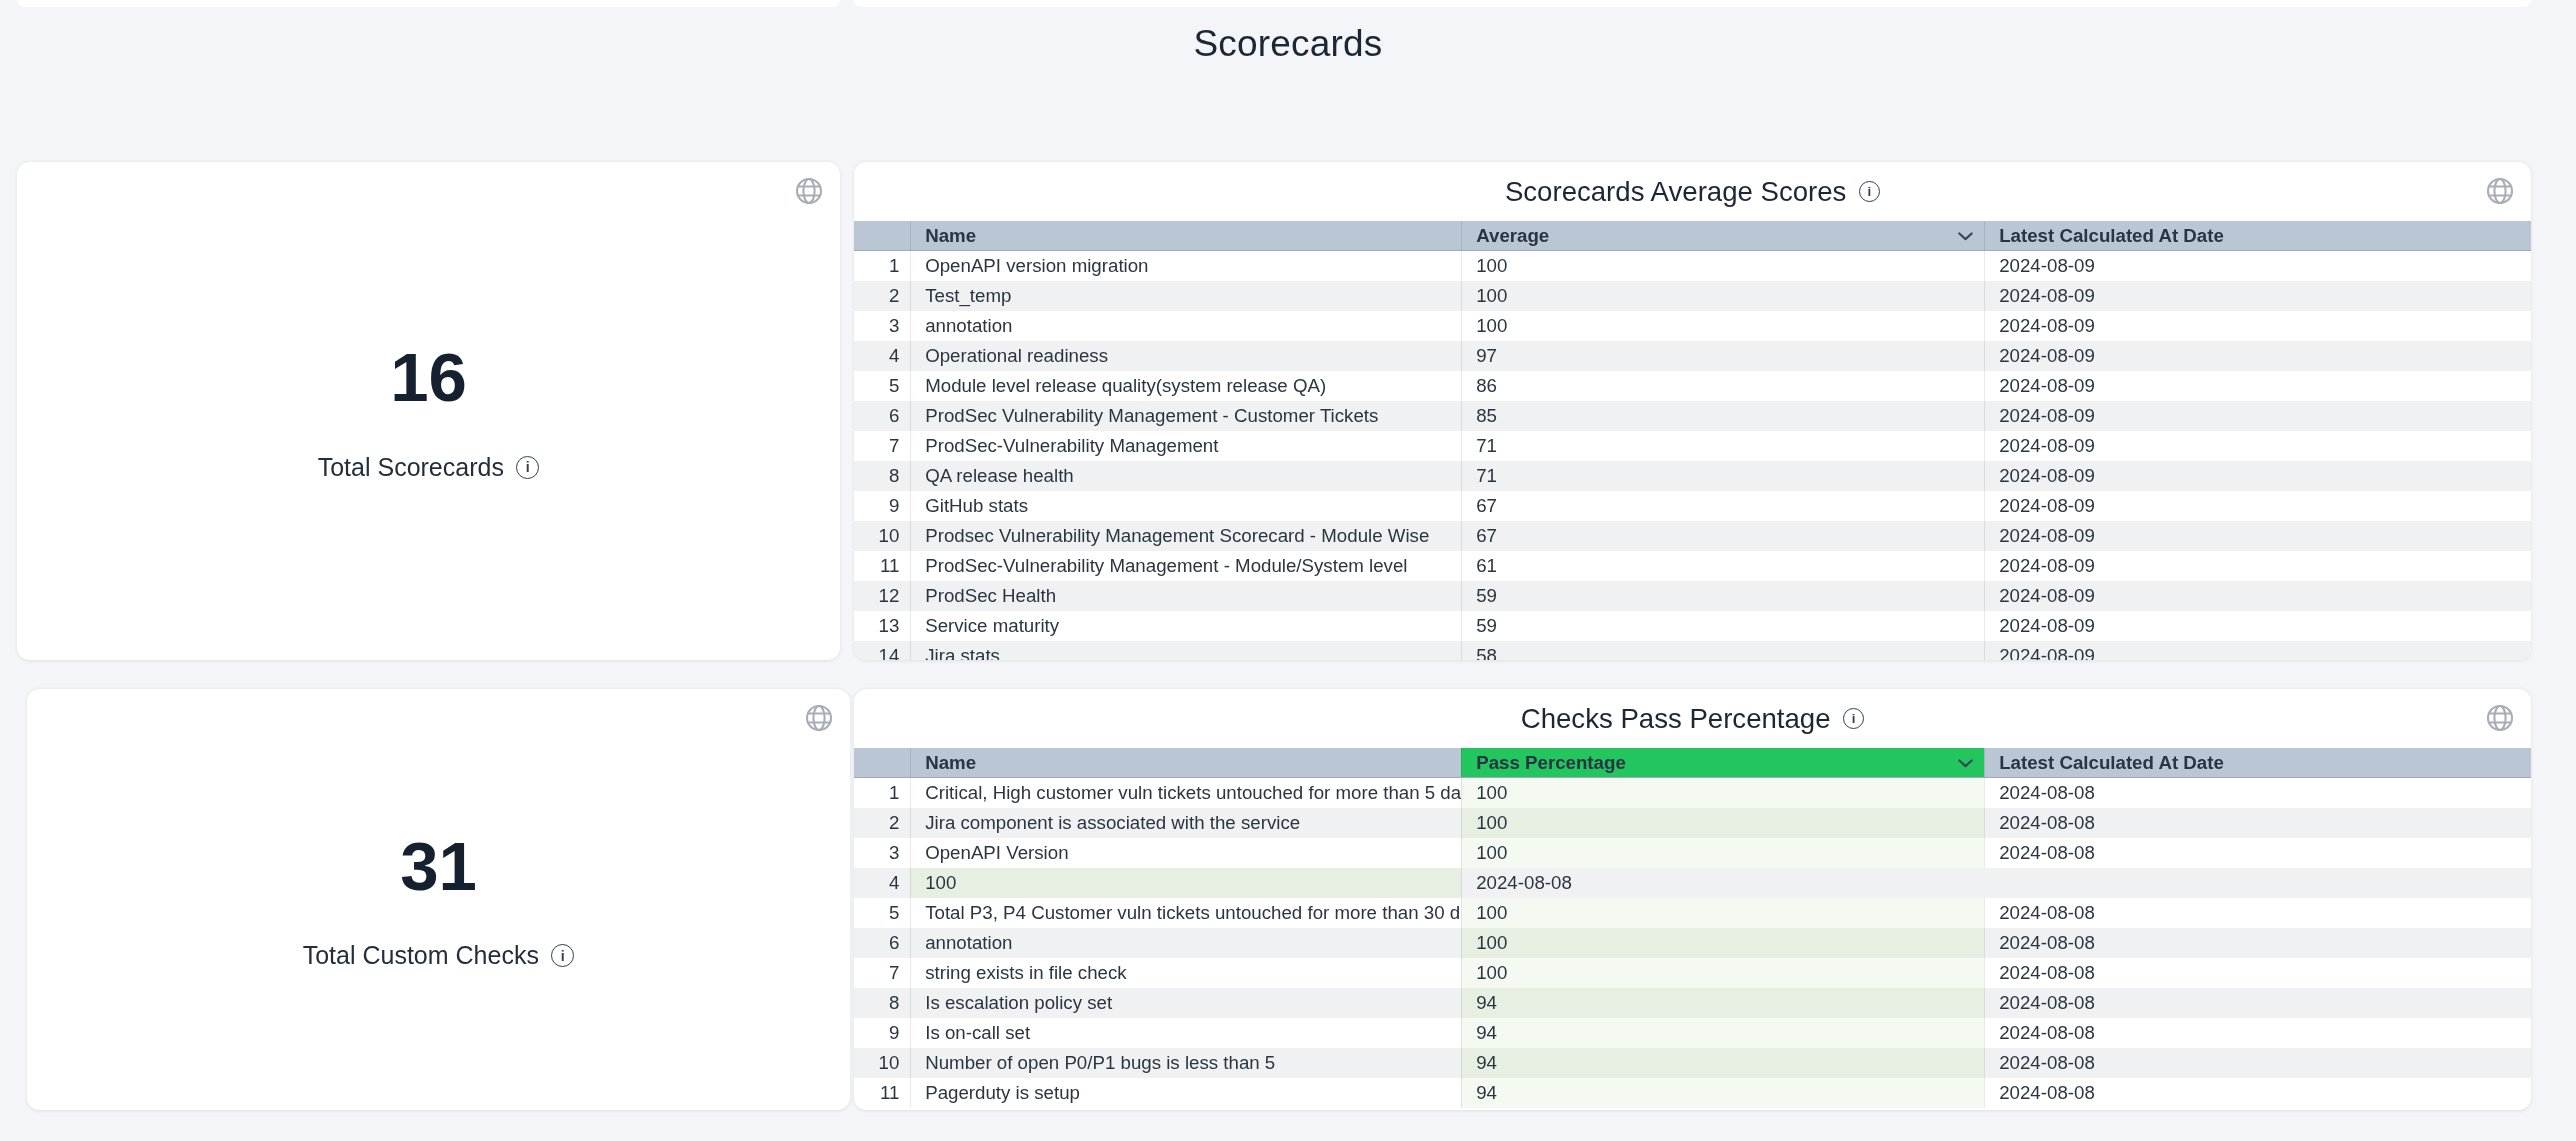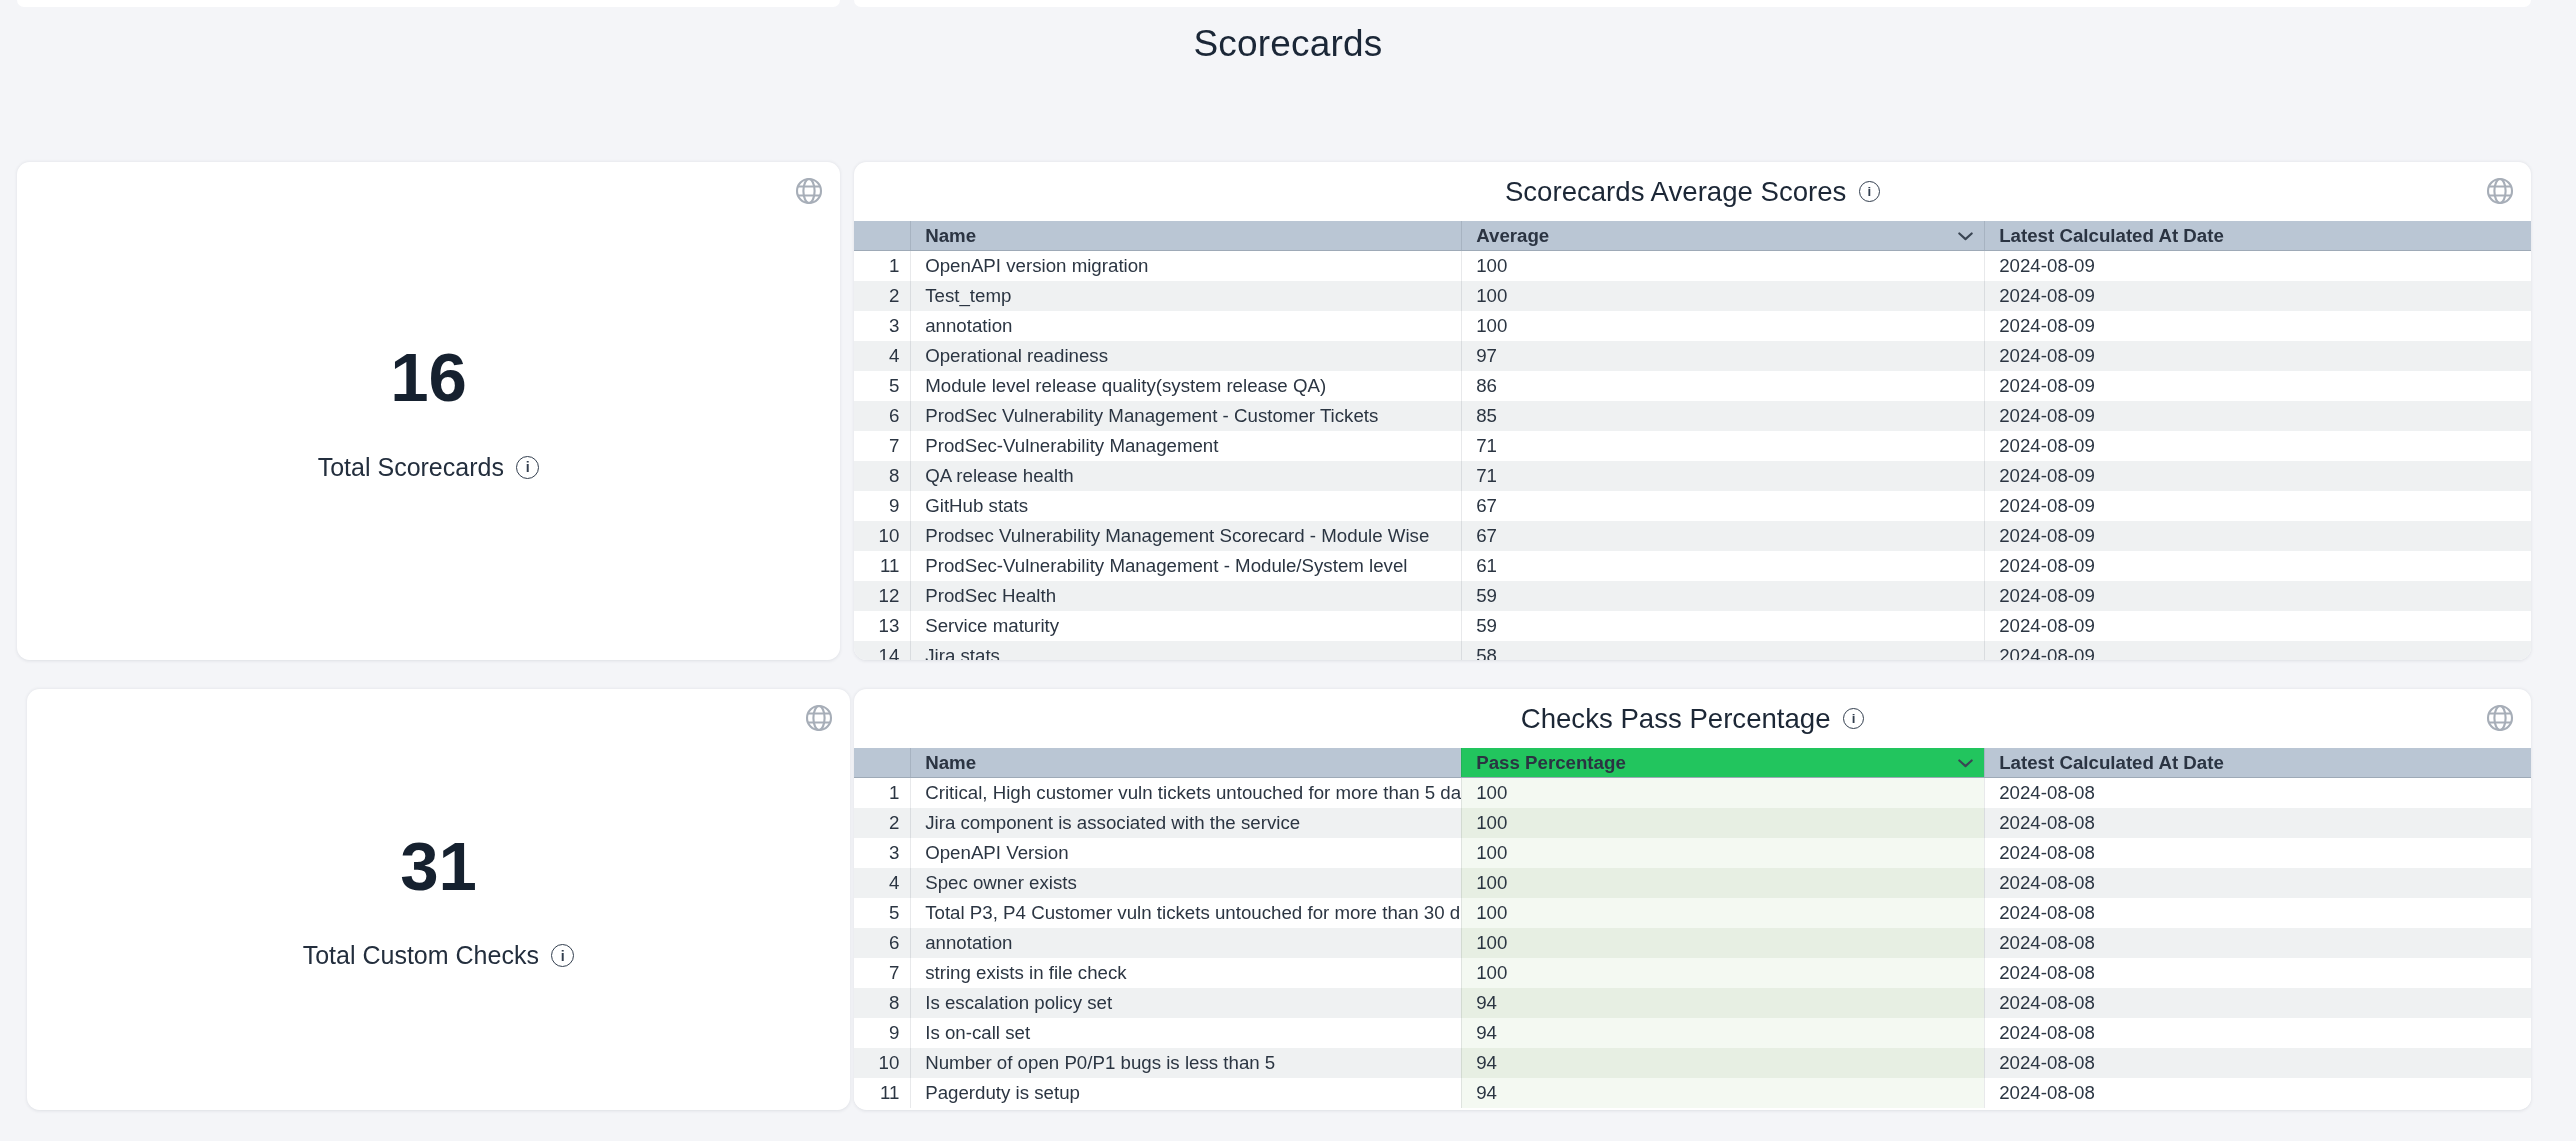--- a/index.html
+++ b/index.html
@@ -298,21 +298,20 @@
         <div class="cell date">2024-08-08</div>
       </div>
       <div class="grid-row tr">
         <div class="cell idx">3</div>
         <div class="cell name">OpenAPI Version</div>
         <div class="cell val">100</div>
         <div class="cell date">2024-08-08</div>
       </div>
       <div class="grid-row tr">
         <div class="cell idx">4</div>
-        <div class="cell name">Spec owner exists</div>
         <div class="cell val">100</div>
         <div class="cell date">2024-08-08</div>
       </div>
       <div class="grid-row tr">
         <div class="cell idx">5</div>
         <div class="cell name">Total P3, P4 Customer vuln tickets untouched for more than 30 days</div>
         <div class="cell val">100</div>
         <div class="cell date">2024-08-08</div>
       </div>
       <div class="grid-row tr">

